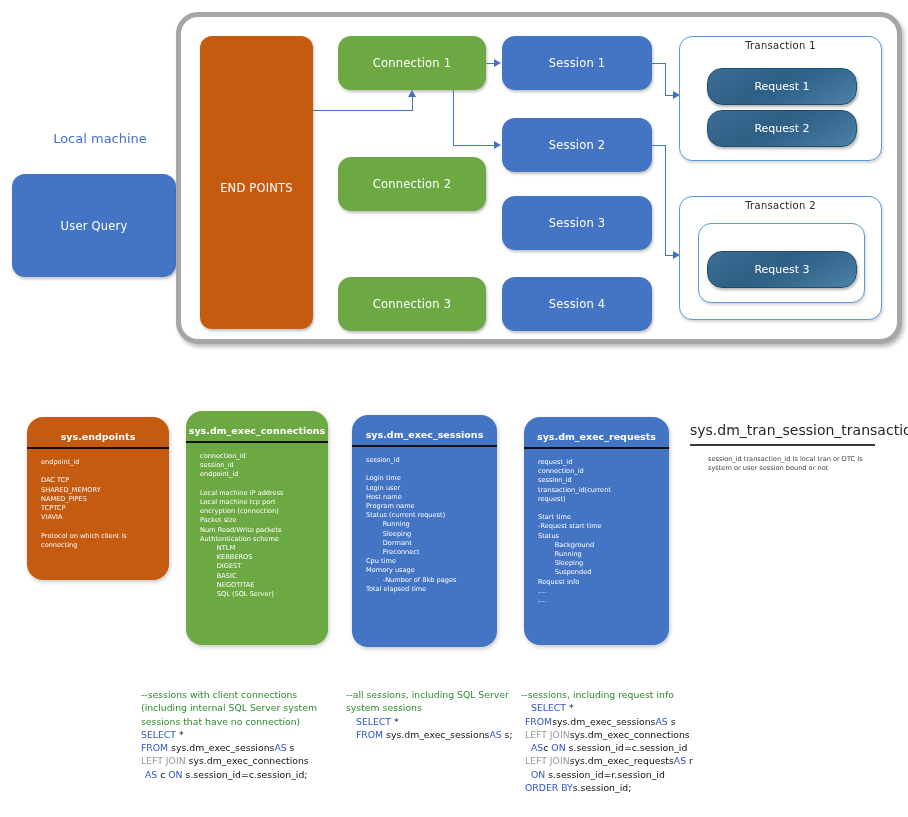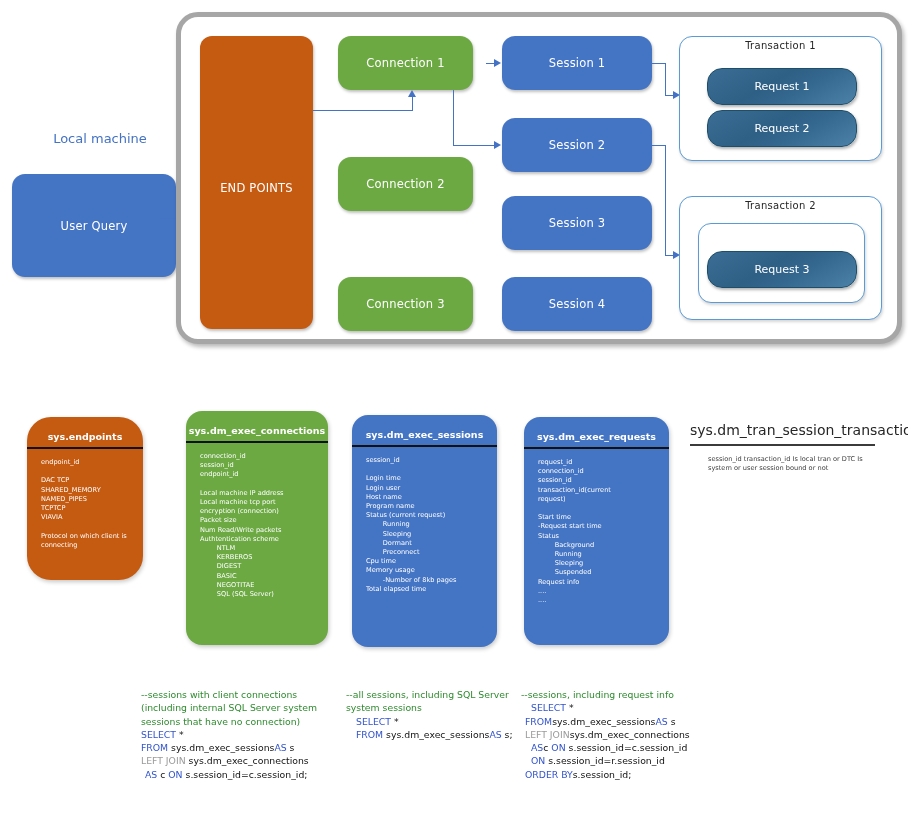--- a/index.html
+++ b/index.html
@@ -22,21 +22,21 @@
     box-shadow:1px 2px 3px rgba(0,0,0,.25);
   }
   .node.green{background:#6CA943;}
   .node.blue{background:#4474C4;}
   .node.orange{background:#C55A11;border-radius:12px;}
 
   #endpoints{left:200px;top:36px;width:113px;height:293px;
     align-items:flex-start;padding-top:0;}
   #endpoints span{width:100%;margin-top:145px;}
 
-  .conn{left:338px;width:135px;height:54px;}
+  .conn{left:338px;width:148px;height:54px;}
   .sess{left:502px;width:150px;height:54px;}
 
   
   .tran{
     border:1.2px solid #5B9BD5;border-radius:13px;background:#fff;
     box-shadow:1px 2px 3px rgba(0,0,0,.16);
   }
   .tran-label{
     text-align:center;color:#262626;font-size:10px;
     letter-spacing:.3px;padding-top:3px;
@@ -64,21 +64,21 @@
 
   
   .dmv{border-radius:16px;box-shadow:1px 2px 4px rgba(0,0,0,.22);color:#fff;}
   .dmv .hdr{text-align:center;font-size:9.5px;font-weight:bold;padding-top:14px;padding-bottom:5px;}
   .dmv .rule{height:2px;background:#111;margin:0 0 9px 0;}
   .dmv .body{font-size:6.6px;line-height:9.2px;padding:0 10px 10px 14px;white-space:pre-wrap;}
   .dmv.orange{background:#C55A11;}
   .dmv.green{background:#6CA943;}
   .dmv.blue{background:#4474C4;}
 
-  #dmv-endpoints{left:27px;top:417px;width:116px;height:163px;border-radius:24px;}
+  #dmv-endpoints{left:27px;top:417px;width:142px;height:163px;}
   #dmv-connections{left:186px;top:411px;width:142px;height:234px;}
   #dmv-sessions{left:352px;top:415px;width:145px;height:232px;}
   #dmv-requests{left:524px;top:417px;width:145px;height:228px;}
 
   #dmv-tran{left:690px;top:422px;width:185px;}
   #dmv-tran .hdr{color:#262626;font-size:14px;text-align:center;padding-top:0;}
   #dmv-tran .rule{height:1.6px;background:#3b3b3b;margin:6px 0 9px 0;}
   #dmv-tran .body{color:#404040;font-size:6.6px;line-height:9.4px;padding-left:18px;}
 
   
@@ -293,18 +293,21 @@
   <div>
       <span class="ind2"><span class="k">FROM</span><span class="t">sys.dm_exec_sessions</span><span class="k">AS</span><span class="t"> s</span></span>
     </div>
   <div>
       <span class="ind2"><span class="g">LEFT JOIN</span><span class="t">sys.dm_exec_connections</span></span>
     </div>
   <div>
       <span class="ind1"><span class="k">AS</span><span class="t">c </span><span class="k">ON</span><span class="t"> s.session_id=c.session_id</span></span>
     </div>
   <div>
+      <span class="ind2"><span class="g">LEFT JOIN</span><span class="t">sys.dm_exec_requests</span><span class="k">AS</span><span class="t"> r</span></span>
+    </div>
+  <div>
       <span class="ind1"><span class="k">ON</span><span class="t"> s.session_id=r.session_id</span></span>
     </div>
   <div>
       <span class="ind2"><span class="k">ORDER BY</span><span class="t">s.session_id;</span></span>
     </div>
 </div>
 
 </body></html>

